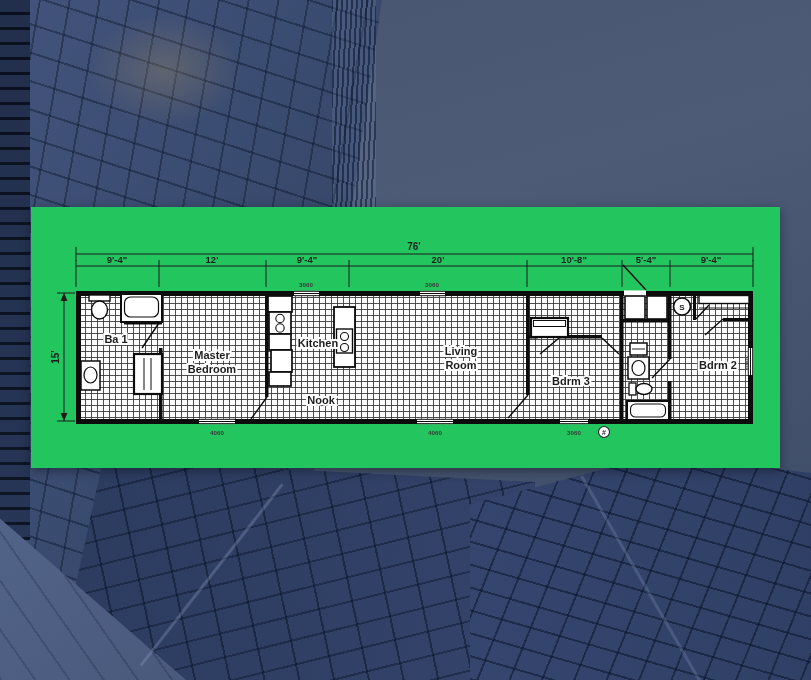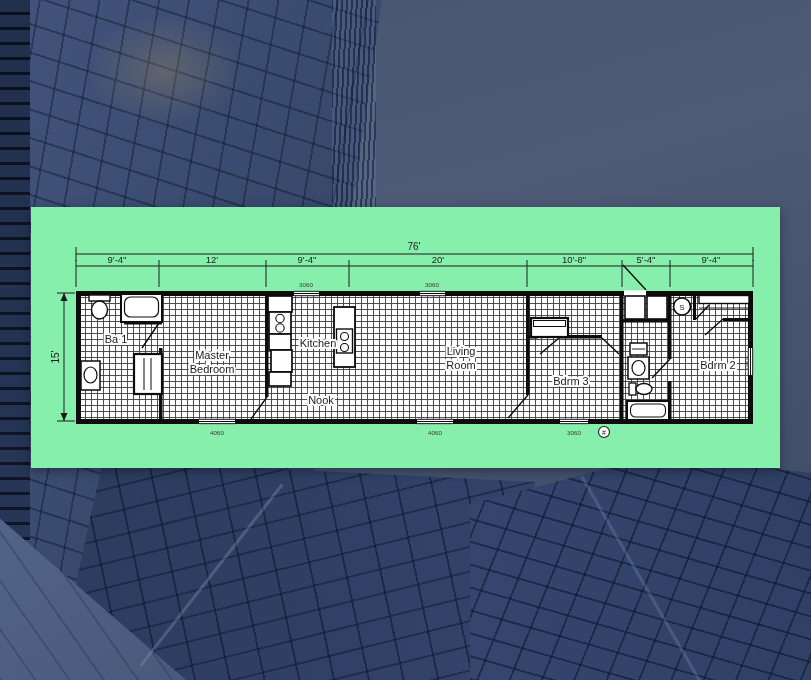--- a/index.html
+++ b/index.html
@@ -39,22 +39,22 @@
     background:
       repeating-linear-gradient(112deg,rgba(8,18,40,.5) 0 2px,rgba(0,0,0,0) 2px 30px),
       repeating-linear-gradient(16deg,rgba(8,18,40,.45) 0 2px,rgba(90,110,150,.10) 2px 22px),
       linear-gradient(80deg,#31416a,#2a3a5f);
     clip-path:polygon(0 22%,55% 0,100% 8%,100% 100%,0 100%);}
   .bg-seam1{position:absolute;left:210px;bottom:-10px;width:3px;height:230px;
     transform:rotate(38deg);background:rgba(134,152,188,.35);}
   .bg-seam2{position:absolute;left:640px;bottom:-20px;width:3px;height:240px;
     transform:rotate(-30deg);background:rgba(134,152,188,.28);}
   
-  .card{position:absolute;left:31px;top:207px;width:749px;height:261px;background:#86efac;
-        box-shadow:0 3px 10px rgba(0,0,0,.35);}
+  .card{position:absolute;left:31px;top:207px;width:749px;height:261px;background:#22c55e;
+        box-shadow:0 3px 10px rgba(0,0,0,.35);font-weight:bold;}
   .card svg{display:block;}
   text{fill:#1c1c1c;}
   .dim-text{font-size:10px;}
   .seg-text{font-size:9.5px;}
   .room-text{font-size:11px;paint-order:stroke;stroke:#ffffff;stroke-width:4px;}
   .win-text{font-size:6.2px;fill:#3a3a3a;}
   .sym-text{font-size:7px;}
   .wh-text{font-size:8px;}
   .dimline{stroke:#1c1c1c;stroke-width:1;}
   .wall{fill:#0c0c0c;}

